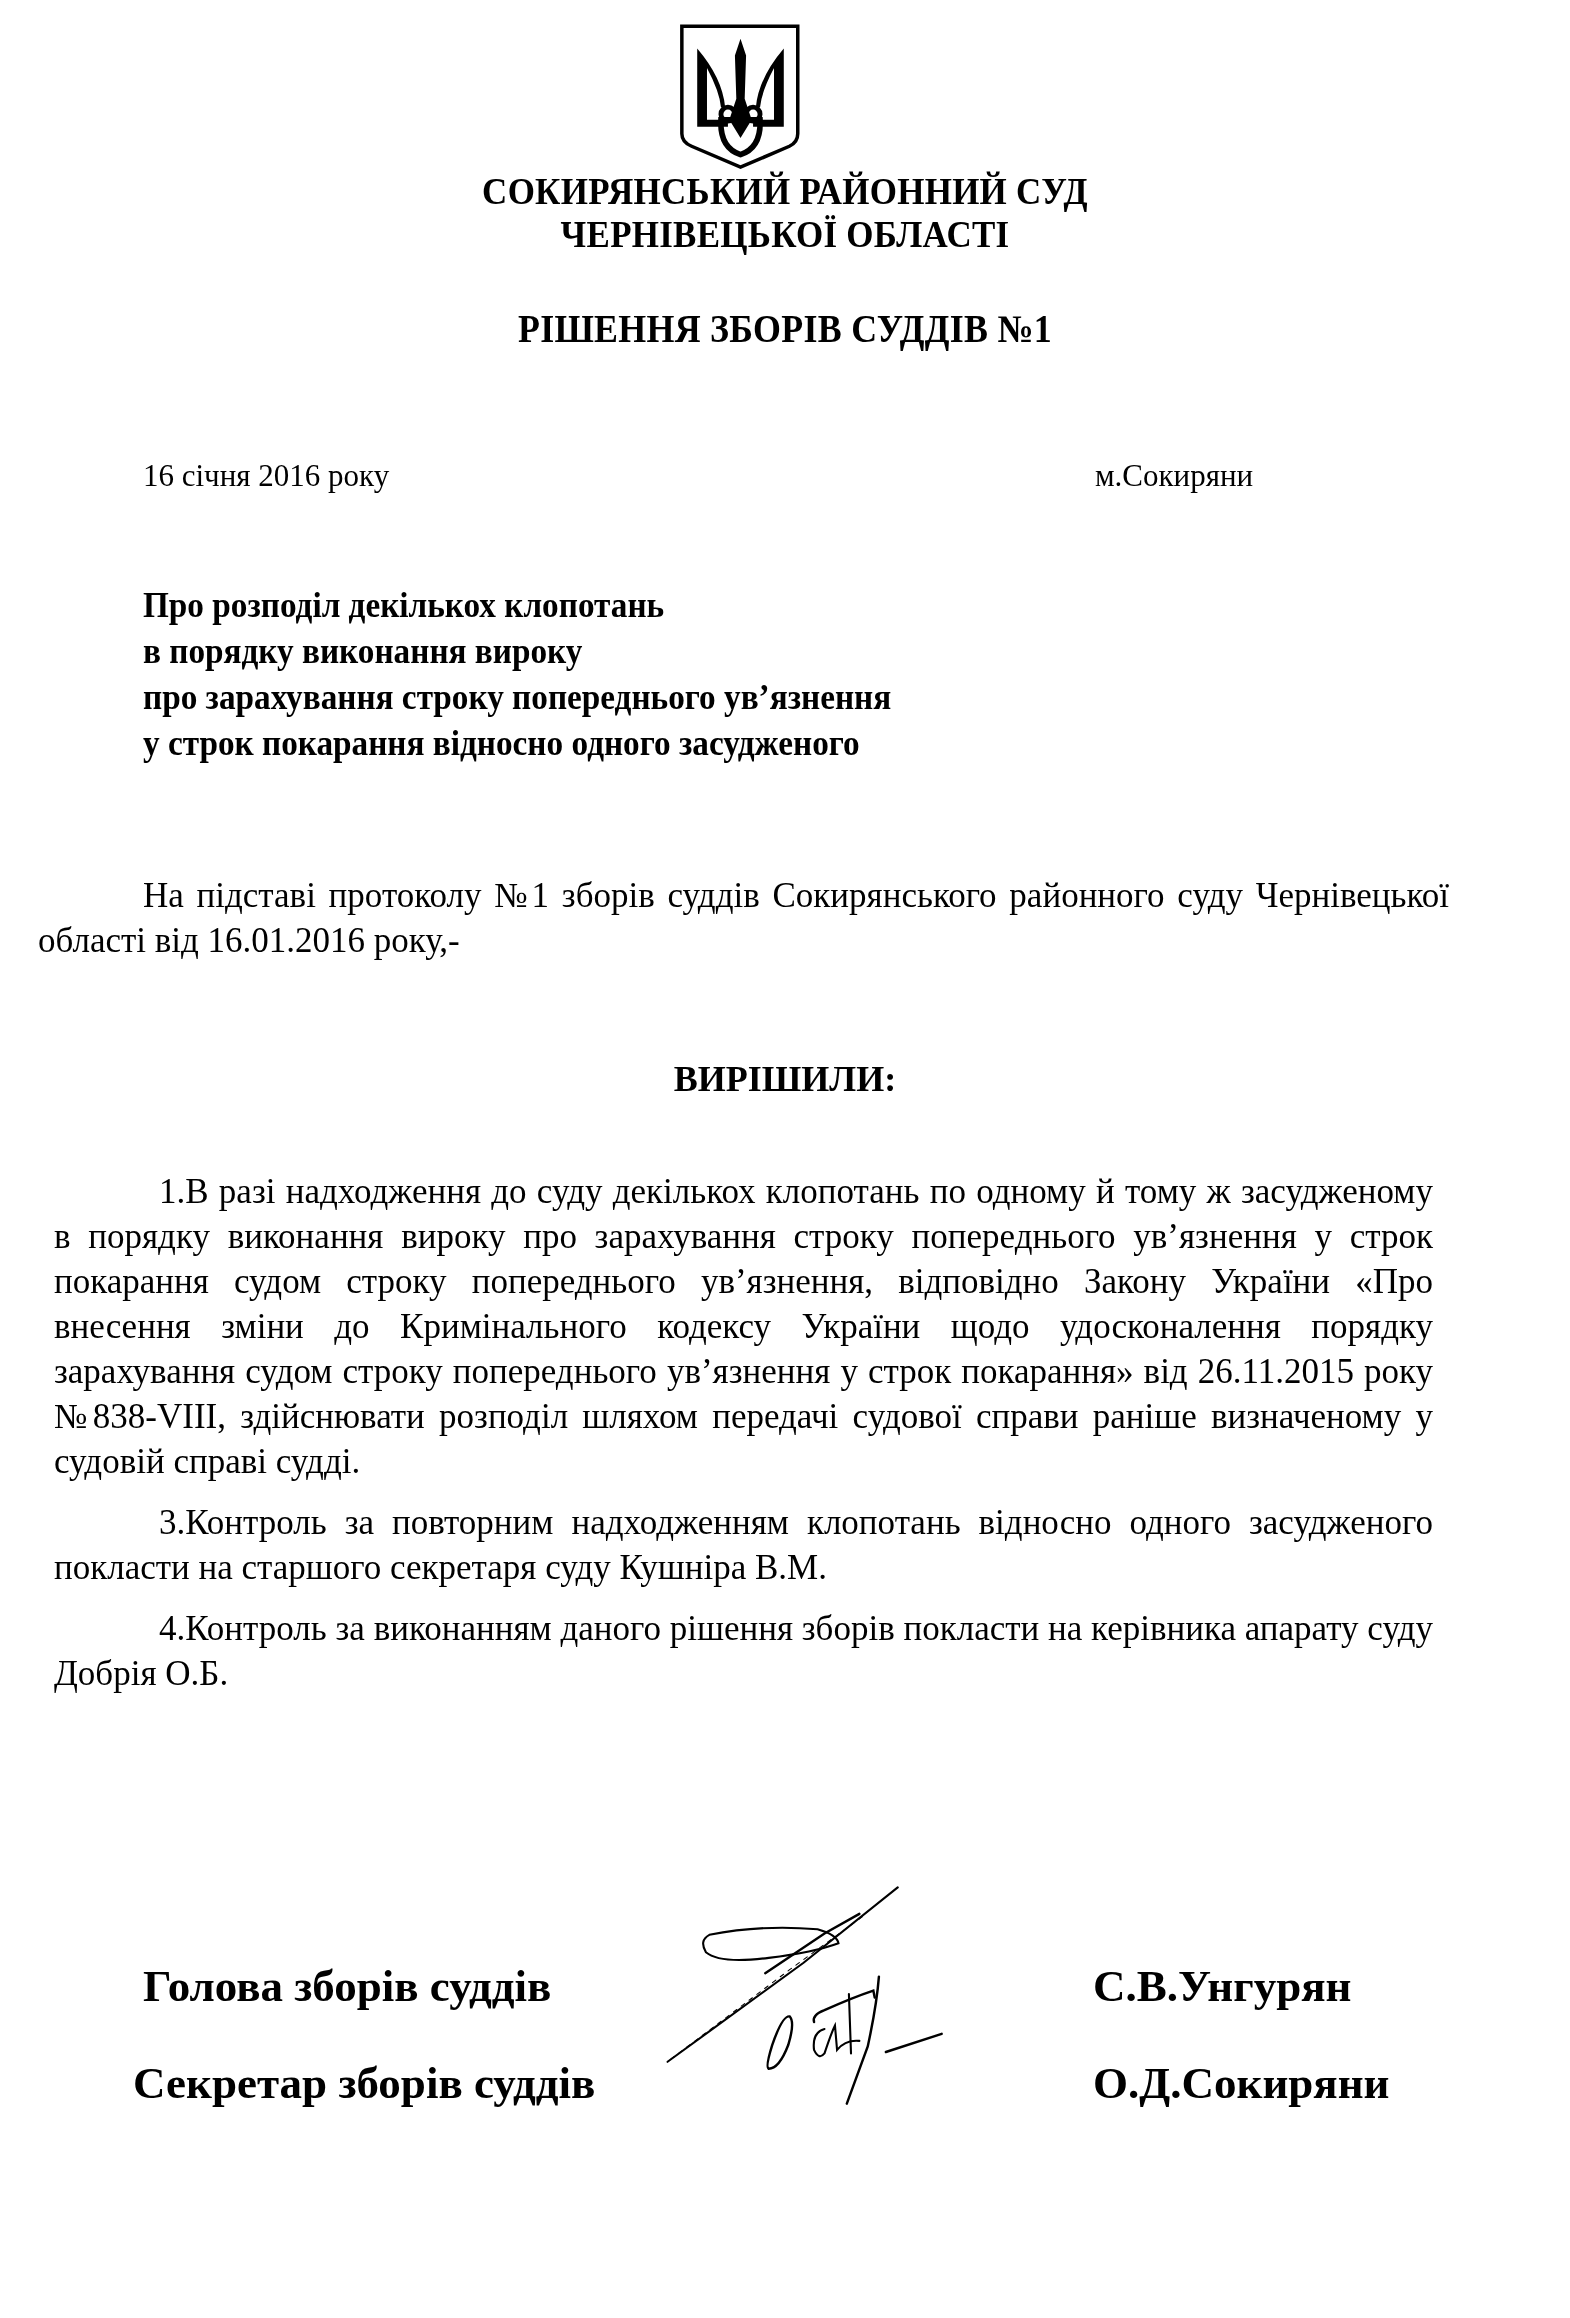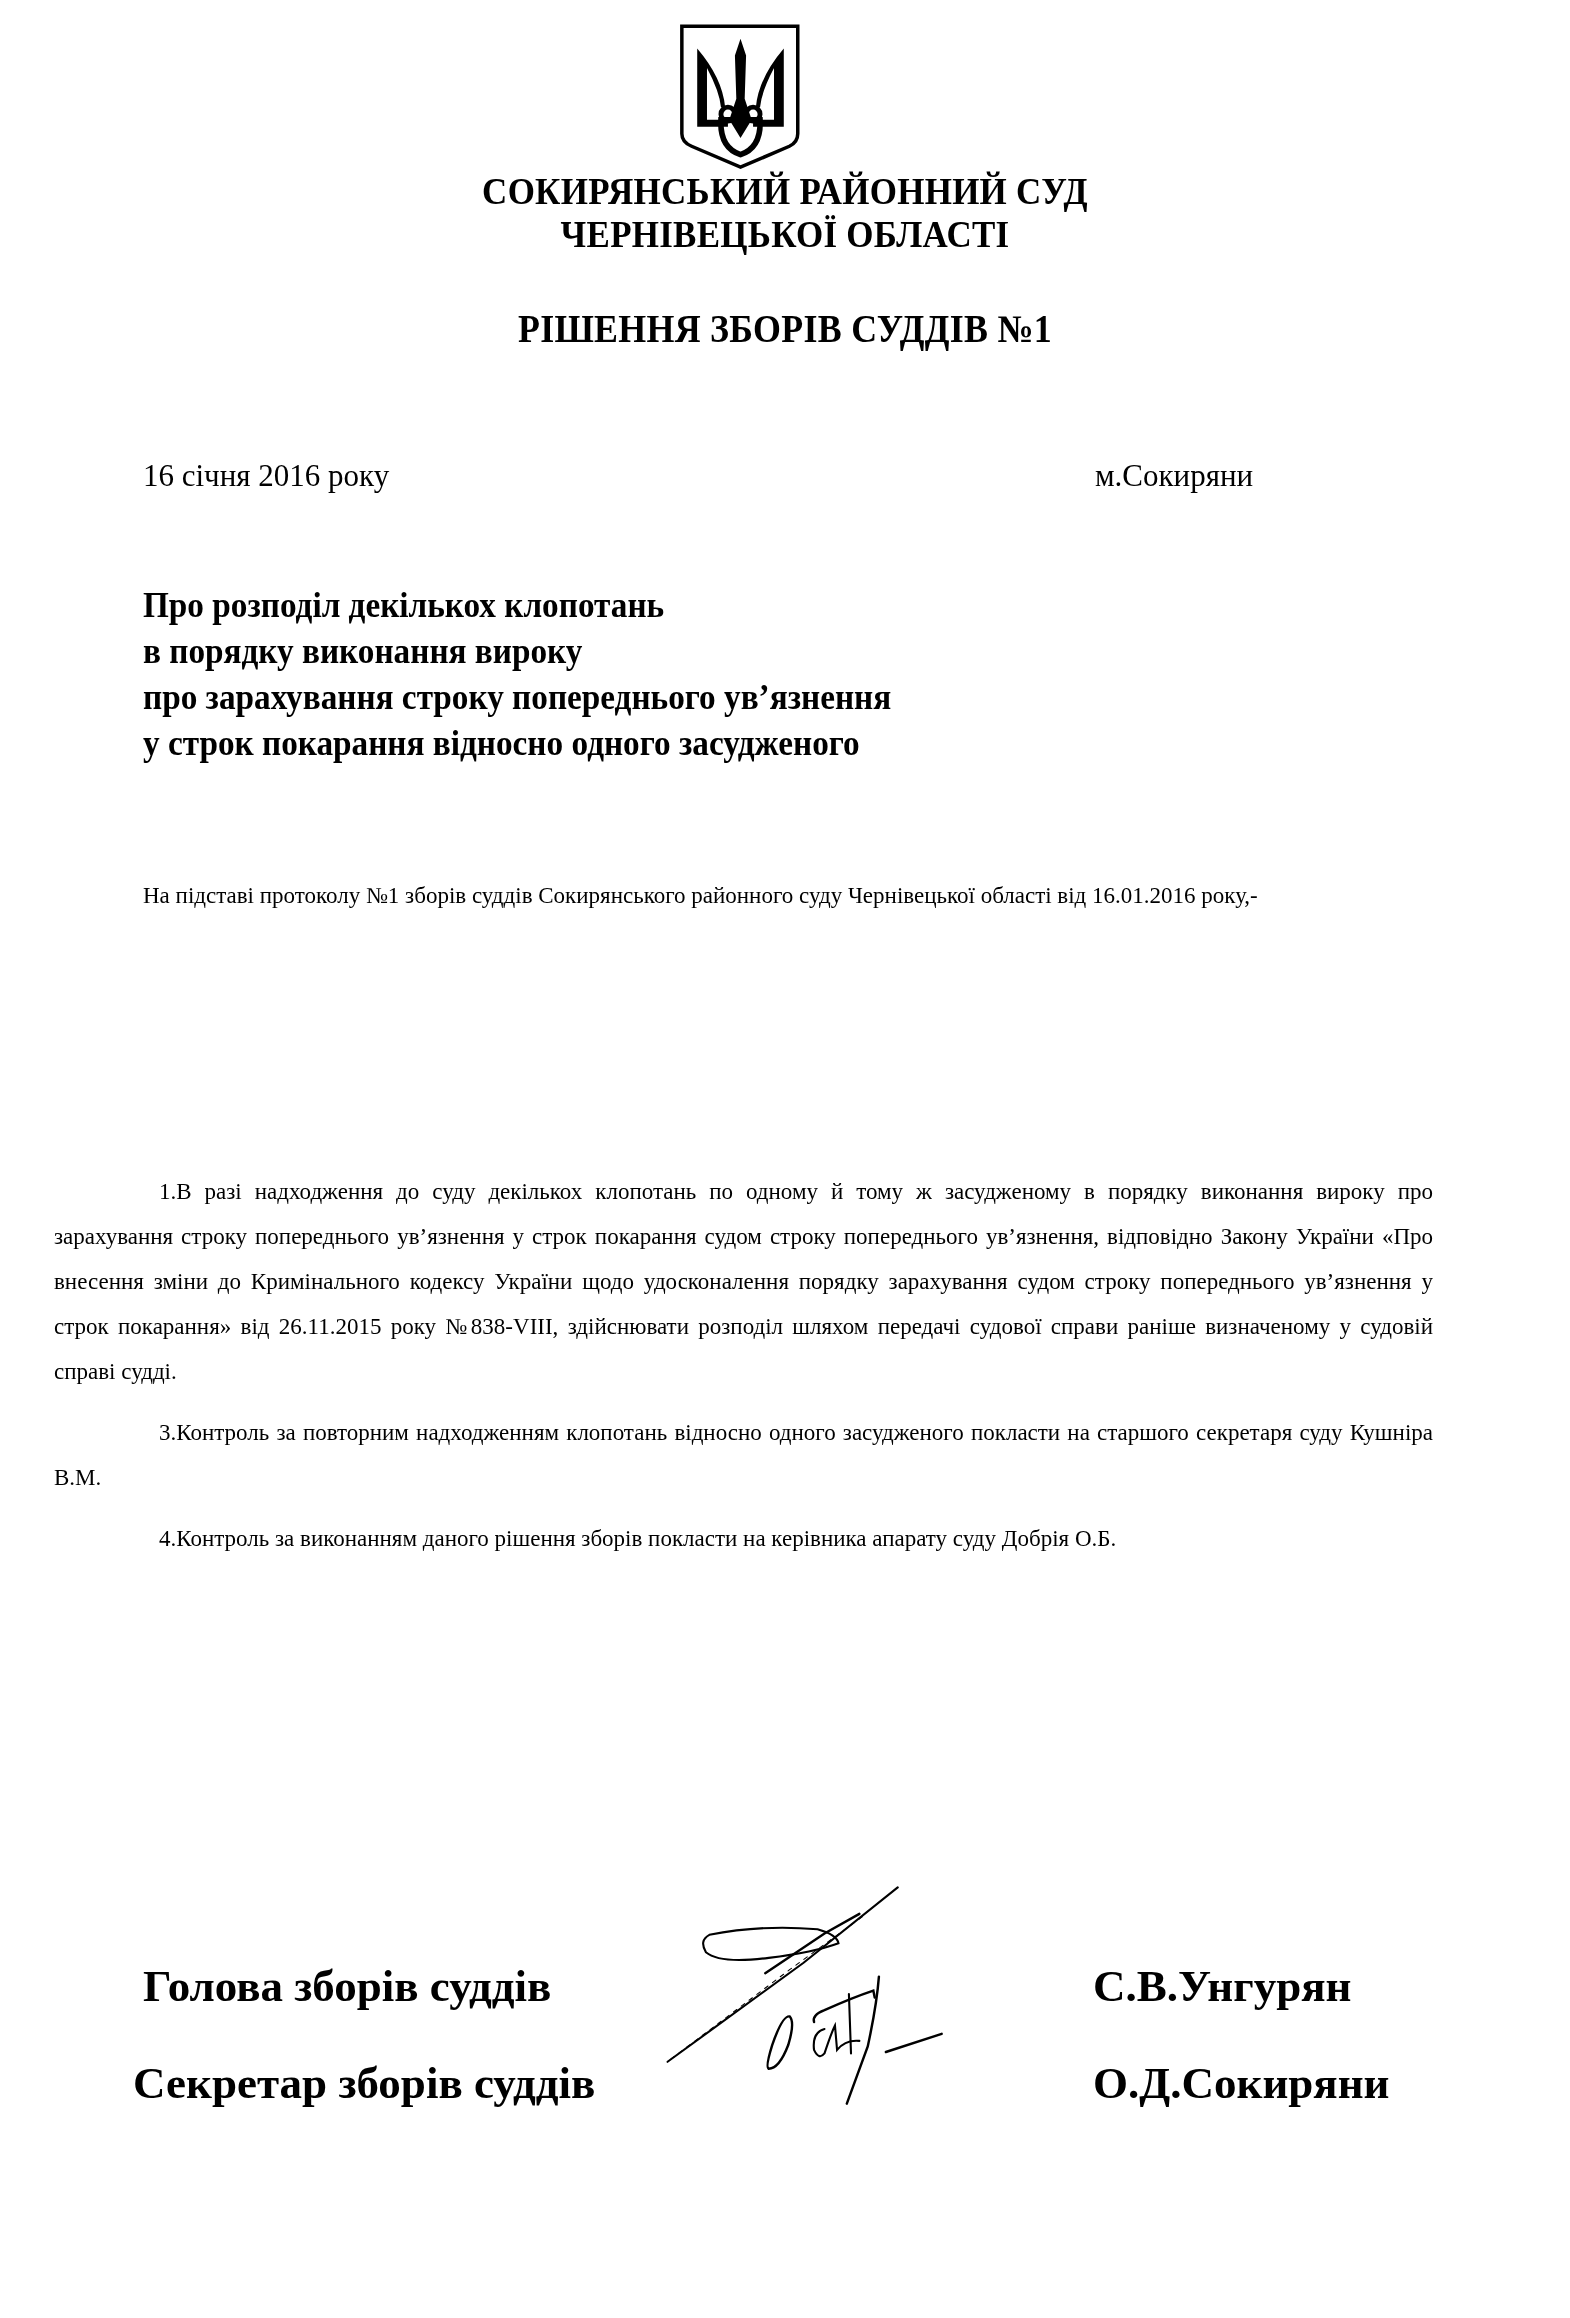--- a/index.html
+++ b/index.html
@@ -27,21 +27,21 @@
 
     .subject {
       position: absolute; left: 143px; top: 583px;
       font-weight: bold; font-size: 35px; line-height: 46px;
       transform: scaleX(0.95); transform-origin: left top;
     }
     .subject div { white-space: nowrap; }
 
     .para {
       position: absolute; left: 38px; width: 1411px;
-      font-size: 23px; line-height: 45px; text-align: justify;
+      font-size: 35px; line-height: 45px; text-align: justify;
       text-indent: 105px;
     }
     .intro { top: 873px; }
     .resolved {
       position: absolute; left: 0; width: 1570px; top: 1058px;
       text-align: center; font-weight: bold; font-size: 36px;
     }
     .items { top: 1153px; }
     .items p { margin: 16px; text-indent: 105px; text-align: justify; }
 
@@ -81,20 +81,21 @@
 
   <div class="subject">
     <div>Про розподіл декількох клопотань</div>
     <div>в порядку виконання вироку</div>
     <div>про зарахування строку попереднього ув’язнення</div>
     <div>у строк покарання відносно одного засудженого</div>
   </div>
 
   <div class="para intro">На підставі протоколу №1 зборів суддів Сокирянського районного суду Чернівецької області від 16.01.2016 року,-</div>
 
+  <div class="resolved">ВИРІШИЛИ:</div>
 
   <div class="para items" style="text-indent:0;">
     <p>1.В разі надходження до суду декількох клопотань по одному й тому ж засудженому в порядку виконання вироку про зарахування строку попереднього ув’язнення у строк покарання судом строку попереднього ув’язнення, відповідно Закону України «Про внесення зміни до Кримінального кодексу України щодо удосконалення порядку зарахування судом строку попереднього ув’язнення у строк покарання» від 26.11.2015 року №838-VIII, здійснювати розподіл шляхом передачі судової справи раніше визначеному у судовій справі судді.</p>
     <p>3.Контроль за повторним надходженням клопотань відносно одного засудженого покласти на старшого секретаря суду Кушніра В.М.</p>
     <p>4.Контроль за виконанням даного рішення зборів покласти на керівника апарату суду Добрія О.Б.</p>
   </div>
 
   <div class="sig-label sig-chair-label">Голова зборів суддів</div>
   <div class="sig-label sig-chair-name">С.В.Унгурян</div>
   <div class="sig-label sig-secretary-label">Секретар зборів суддів</div>

